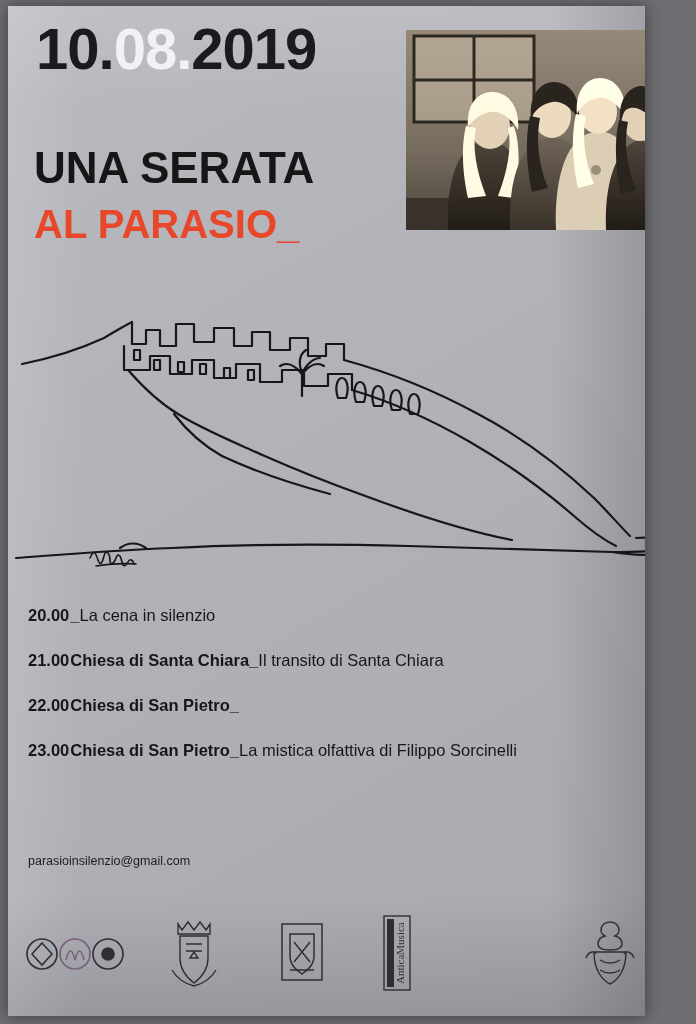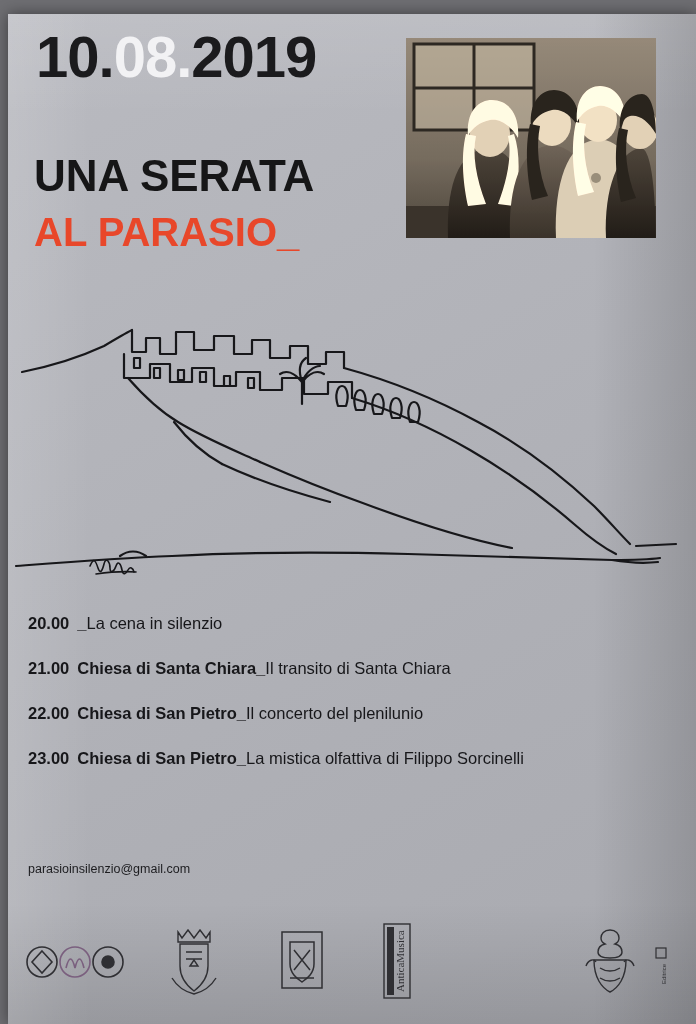--- a/index.html
+++ b/index.html
@@ -11,22 +11,22 @@
     width: 696px;
     height: 1024px;
     overflow: hidden;
     font-family: "Liberation Sans", sans-serif;
   }
 
   
   #poster {
     position: absolute;
     left: 8px;
-    top: 14px;
-    width: 688px;
+    top: 6px;
+    width: 637px;
     height: 1010px;
     background: linear-gradient(150deg, #b9bac0 0%, #b3b4ba 35%, #aeafb5 65%, #a9aab0 100%);
     box-shadow: 0 0 14px rgba(0,0,0,.45);
     overflow: hidden;
   }
   
   #poster::before {
     content: "";
     position: absolute;
     inset: 0;
@@ -106,21 +106,21 @@
   .prog-row {
     display: flex;
     align-items: baseline;
     margin-bottom: 26px;
     font-size: 16.5px;
     color: #17171a;
     white-space: nowrap;
   }
   .prog-time {
     font-weight: bold;
-    margin-right: 8px;
+    margin-right: 1px;
   }
   .prog-place { font-weight: bold; }
   .prog-sep { font-weight: bold; }
   .prog-desc { font-weight: normal; }
 
   
   .email {
     position: absolute;
     left: 20px;
     top: 840px;
@@ -273,21 +273,20 @@
     <div class="prog-row">
       <span class="prog-time">21.00</span>
       <span class="prog-place">Chiesa di Santa Chiara</span>
       <span class="prog-sep">_</span>
       <span class="prog-desc">Il transito di Santa Chiara</span>
     </div>
     <div class="prog-row">
       <span class="prog-time">22.00</span>
       <span class="prog-place">Chiesa di San Pietro</span>
       <span class="prog-sep">_</span>
-      <span class="prog-desc">Il concerto del plenilunio</span>
     </div>
     <div class="prog-row">
       <span class="prog-time">23.00</span>
       <span class="prog-place">Chiesa di San Pietro</span>
       <span class="prog-sep">_</span>
       <span class="prog-desc">La mistica olfattiva di Filippo Sorcinelli</span>
     </div>
   </div>
 
   <div class="email">parasioinsilenzio@gmail.com</div>

